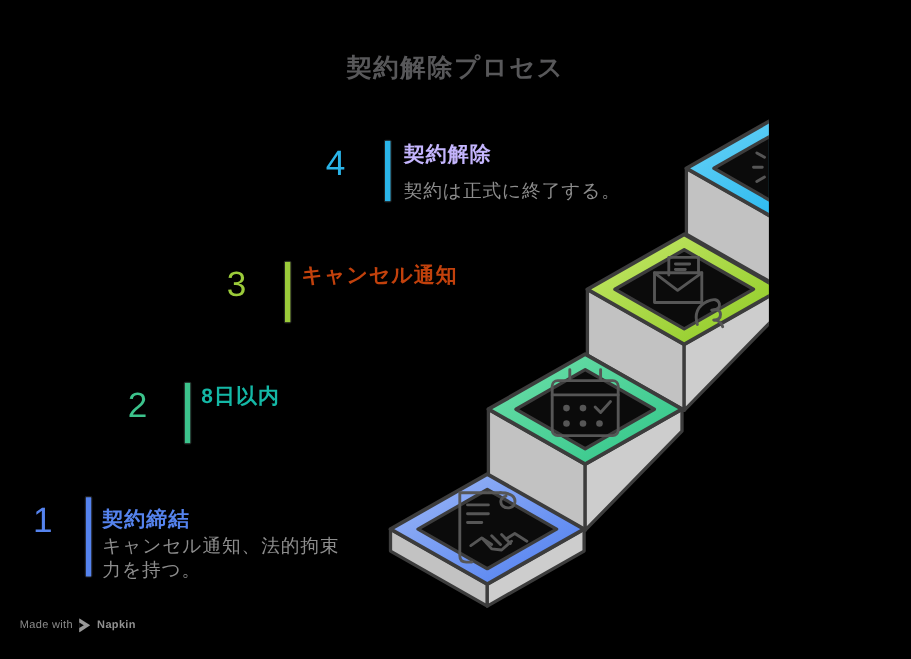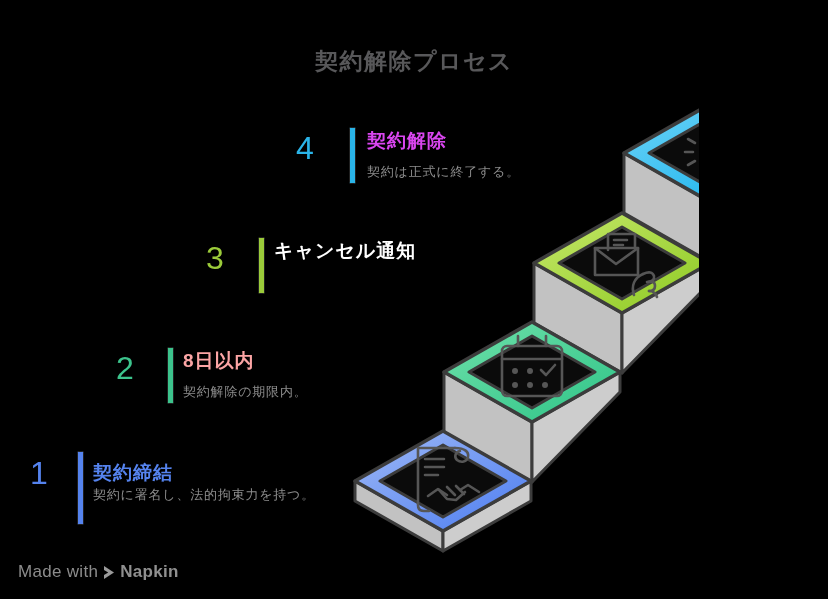--- a/index.html
+++ b/index.html
@@ -10,41 +10,41 @@
   .abs{position:absolute;}
   #title{
     left:0;top:46px;width:828px;text-align:center;
     font-size:23px;font-weight:700;letter-spacing:1.5px;color:#58585a;
   }
   .step-number{
     width:34px;text-align:center;font-size:32px;font-weight:500;line-height:1;
   }
   .bar{width:5px;border:1px solid #202020;border-radius:1.5px;}
   .step-heading{font-size:19px;font-weight:700;letter-spacing:1px;line-height:1.2;white-space:nowrap;}
-  .step-desc{font-size:13px;letter-spacing:0.8px;line-height:1.32;color:#8d8d8d;white-space:nowrap;}
+  .step-desc{font-size:17px;letter-spacing:0.8px;line-height:1.32;color:#8d8d8d;white-space:nowrap;}
   
   .r1-num{left:22px;top:457px;}   .r1-bar{left:77px;top:451px;height:72px;}
   .r1-head{left:93px;top:462px;}  .r1-desc{left:93px;top:486px;width:224px;white-space:normal;}
   .r2-num{left:108px;top:352px;}  .r2-bar{left:167px;top:347px;height:55px;}
   .r2-head{left:183px;top:350px;} .r2-desc{left:183px;top:383px;}
   .r3-num{left:198px;top:242px;}  .r3-bar{left:258px;top:237px;height:55px;}
   .r3-head{left:274px;top:240px;} .r3-desc{left:274px;top:273px;}
   .r4-num{left:288px;top:132px;}  .r4-bar{left:349px;top:127px;height:55px;}
   .r4-head{left:367px;top:130px;} .r4-desc{left:367px;top:163px;}
   #stairs{left:0;top:0;}
   .face{fill:#c6c6c6;stroke:#3c3c3c;stroke-width:3;stroke-linejoin:round;}
   .face-l{fill:#c2c2c2;}
   .face-r{fill:#cdcdcd;}
   .tread-outer{stroke:#3c3c3c;stroke-width:3.5;stroke-linejoin:round;}
   .tread-inner{fill:#0b0b0b;stroke:#3c3c3c;stroke-width:3;stroke-linejoin:round;}
   .ic{stroke:#565656;stroke-width:2.6;fill:none;stroke-linecap:round;stroke-linejoin:round;}
   .ic-dot{fill:#565656;stroke:none;}
   #watermark{
     left:18px;top:562px;display:flex;align-items:center;gap:5px;
-    color:#8c8c8c;font-size:17px;font-weight:500;letter-spacing:0.3px;
+    color:#8c8c8c;font-size:10px;font-weight:500;letter-spacing:0.3px;
   }
   #watermark .brand{font-weight:700;color:#909090;text-align:right;}
 </style>
 </head>
 <body>
 
 <div id="canvas">
 
   <div id="title" class="abs">契約解除プロセス</div>
 
@@ -128,36 +128,35 @@
         <path d="M -15,15 l 10,-7 l 9,6"></path>
         <path d="M 36,11 l -11,-7 l -8,5"></path>
         <path d="M -4,9 l 8,9 l 9,1 l 9,-8"></path>
         <path d="M 4,6 l 8,8 M 13,5 l 8,8"></path>
       </g>
     </g>
   </svg>
 
   <div class="abs step-number r4-num" style="color: rgb(42, 180, 232);">4</div>
   <div class="abs bar r4-bar" style="background: rgb(42, 180, 232);"></div>
-  <div class="abs step-heading r4-head" style="color: #d946ef;">契約解除</div>
+  <div class="abs step-heading r4-head" style="color: #c4b5fd;">契約解除</div>
   <div class="abs step-desc r4-desc">契約は正式に終了する。</div>
 
   <div class="abs step-number r3-num" style="color: rgb(155, 203, 58);">3</div>
   <div class="abs bar r3-bar" style="background: rgb(155, 203, 58);"></div>
-  <div class="abs step-heading r3-head" style="color: #ffffff;">キャンセル通知</div>
+  <div class="abs step-heading r3-head" style="color: #c2410c;">キャンセル通知</div>
 
   <div class="abs step-number r2-num" style="color: rgb(60, 195, 140);">2</div>
   <div class="abs bar r2-bar" style="background: rgb(60, 195, 140);"></div>
-  <div class="abs step-heading r2-head" style="color: #fca5a5;">8日以内</div>
-  <div class="abs step-desc r2-desc">契約解除の期限内。</div>
+  <div class="abs step-heading r2-head" style="color: #14b8a6;">8日以内</div>
 
   <div class="abs step-number r1-num" style="color: rgb(85, 131, 238);">1</div>
   <div class="abs bar r1-bar" style="background: rgb(85, 131, 238);"></div>
   <div class="abs step-heading r1-head" style="color: rgb(85, 131, 238);">契約締結</div>
-  <div class="abs step-desc r1-desc">契約に署名し、法的拘束力を持つ。</div>
+  <div class="abs step-desc r1-desc">キャンセル通知、法的拘束力を持つ。</div>
 
   <div id="watermark" class="abs">
     <span>Made with</span>
     <svg width="12" height="13" viewBox="0 0 12 13">
       <polygon points="1,0 11,6.5 1,13" fill="#9a9a9a"></polygon>
       <polygon points="1,4 5.2,6.5 1,9" fill="#000000"></polygon>
     </svg>
     <span class="brand">Napkin</span>
   </div>
 

